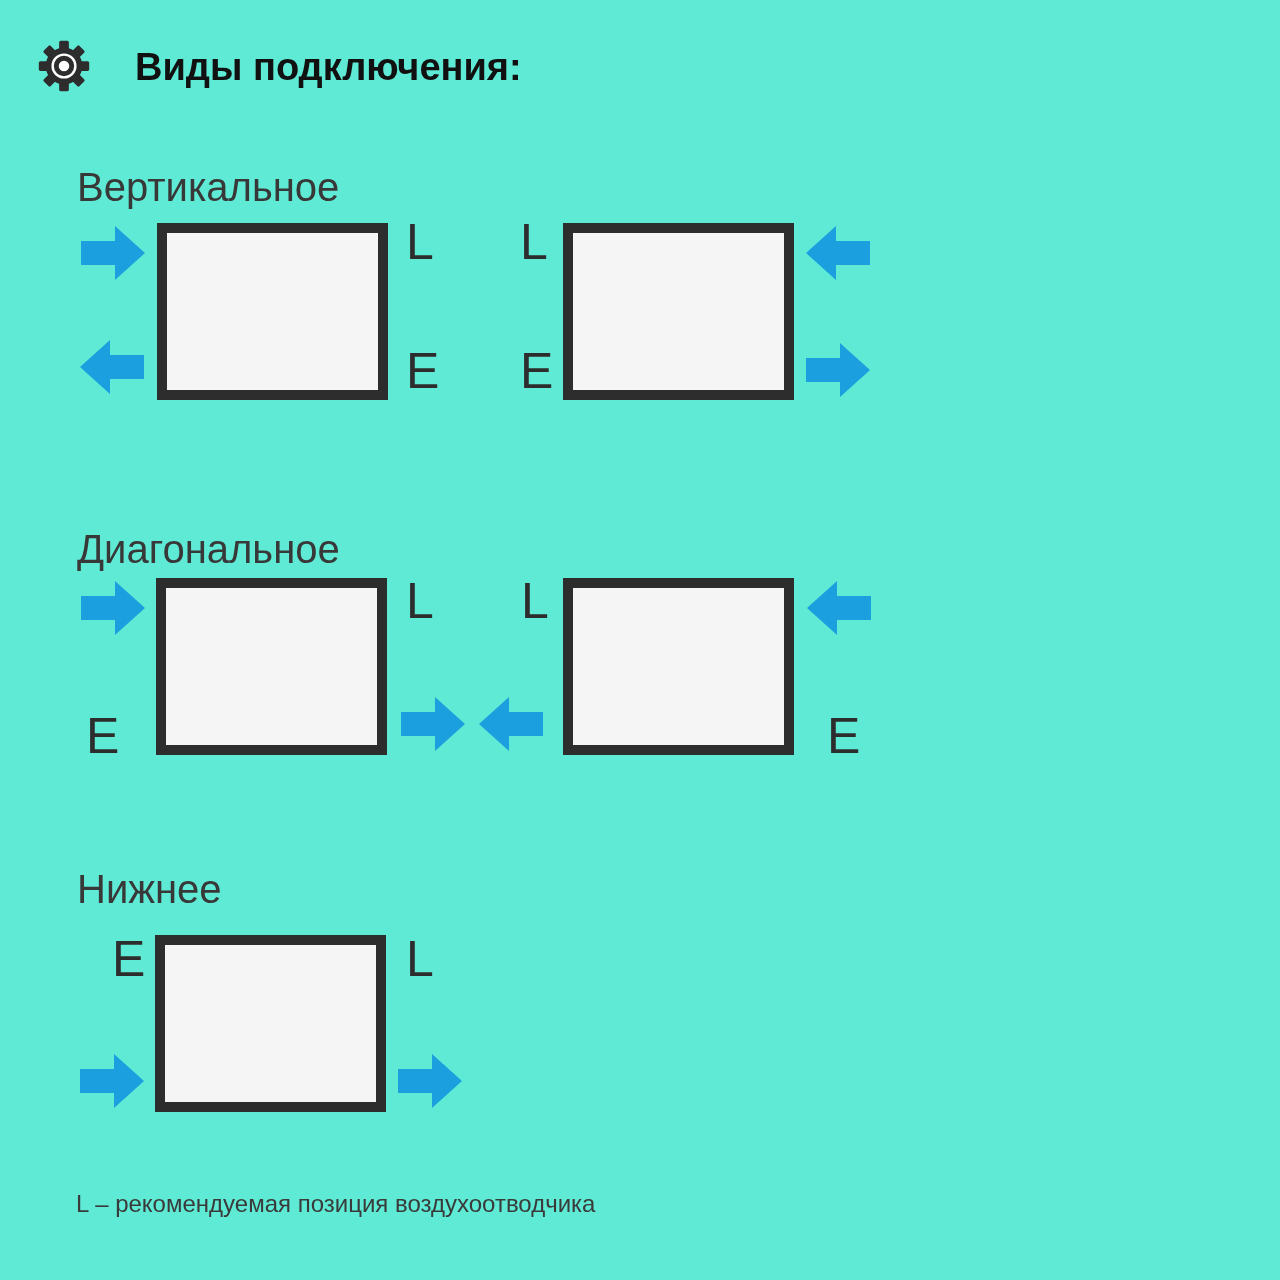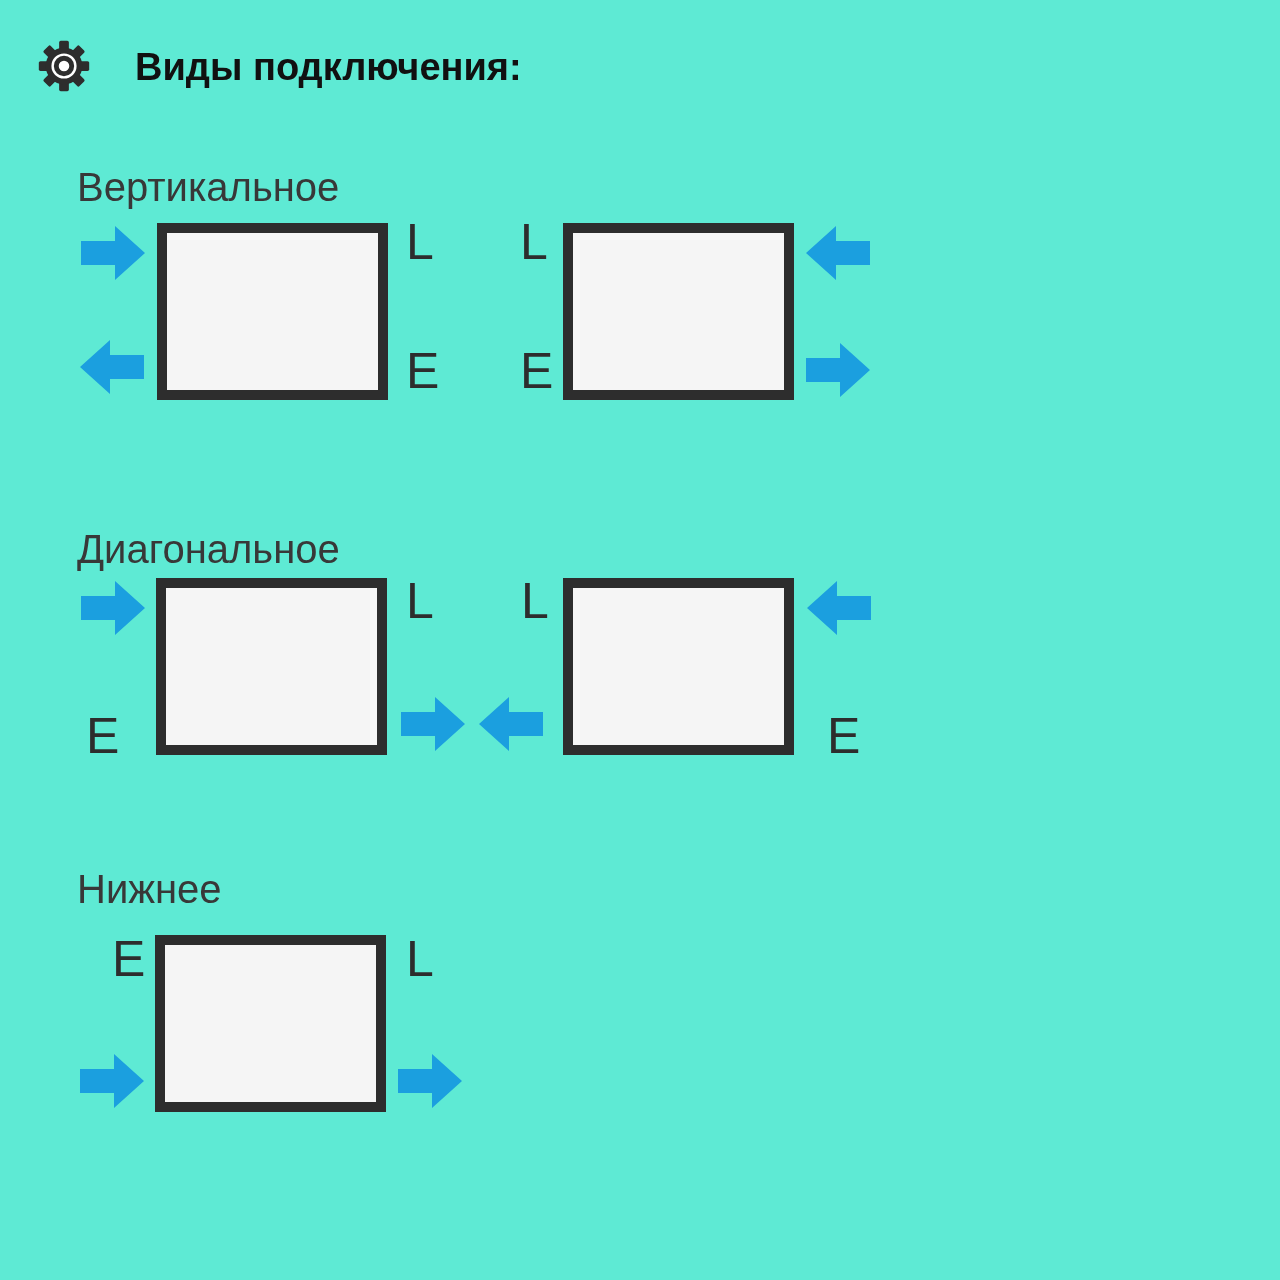--- a/index.html
+++ b/index.html
@@ -142,15 +142,16 @@
         </svg>
     </div>
     <div class="arrow" style="left:398px;top:1054px">
       <svg viewBox="0 0 64 54">
           <polygon points="0,15 34,15 34,0 64,27 34,54 34,39 0,39"></polygon>
         </svg>
     </div>
   </section>
 
   <div class="legend">
+    <div>L – рекомендуемая позиция воздухоотводчика</div>
   </div>
 
 </div>
 
 </body></html>

